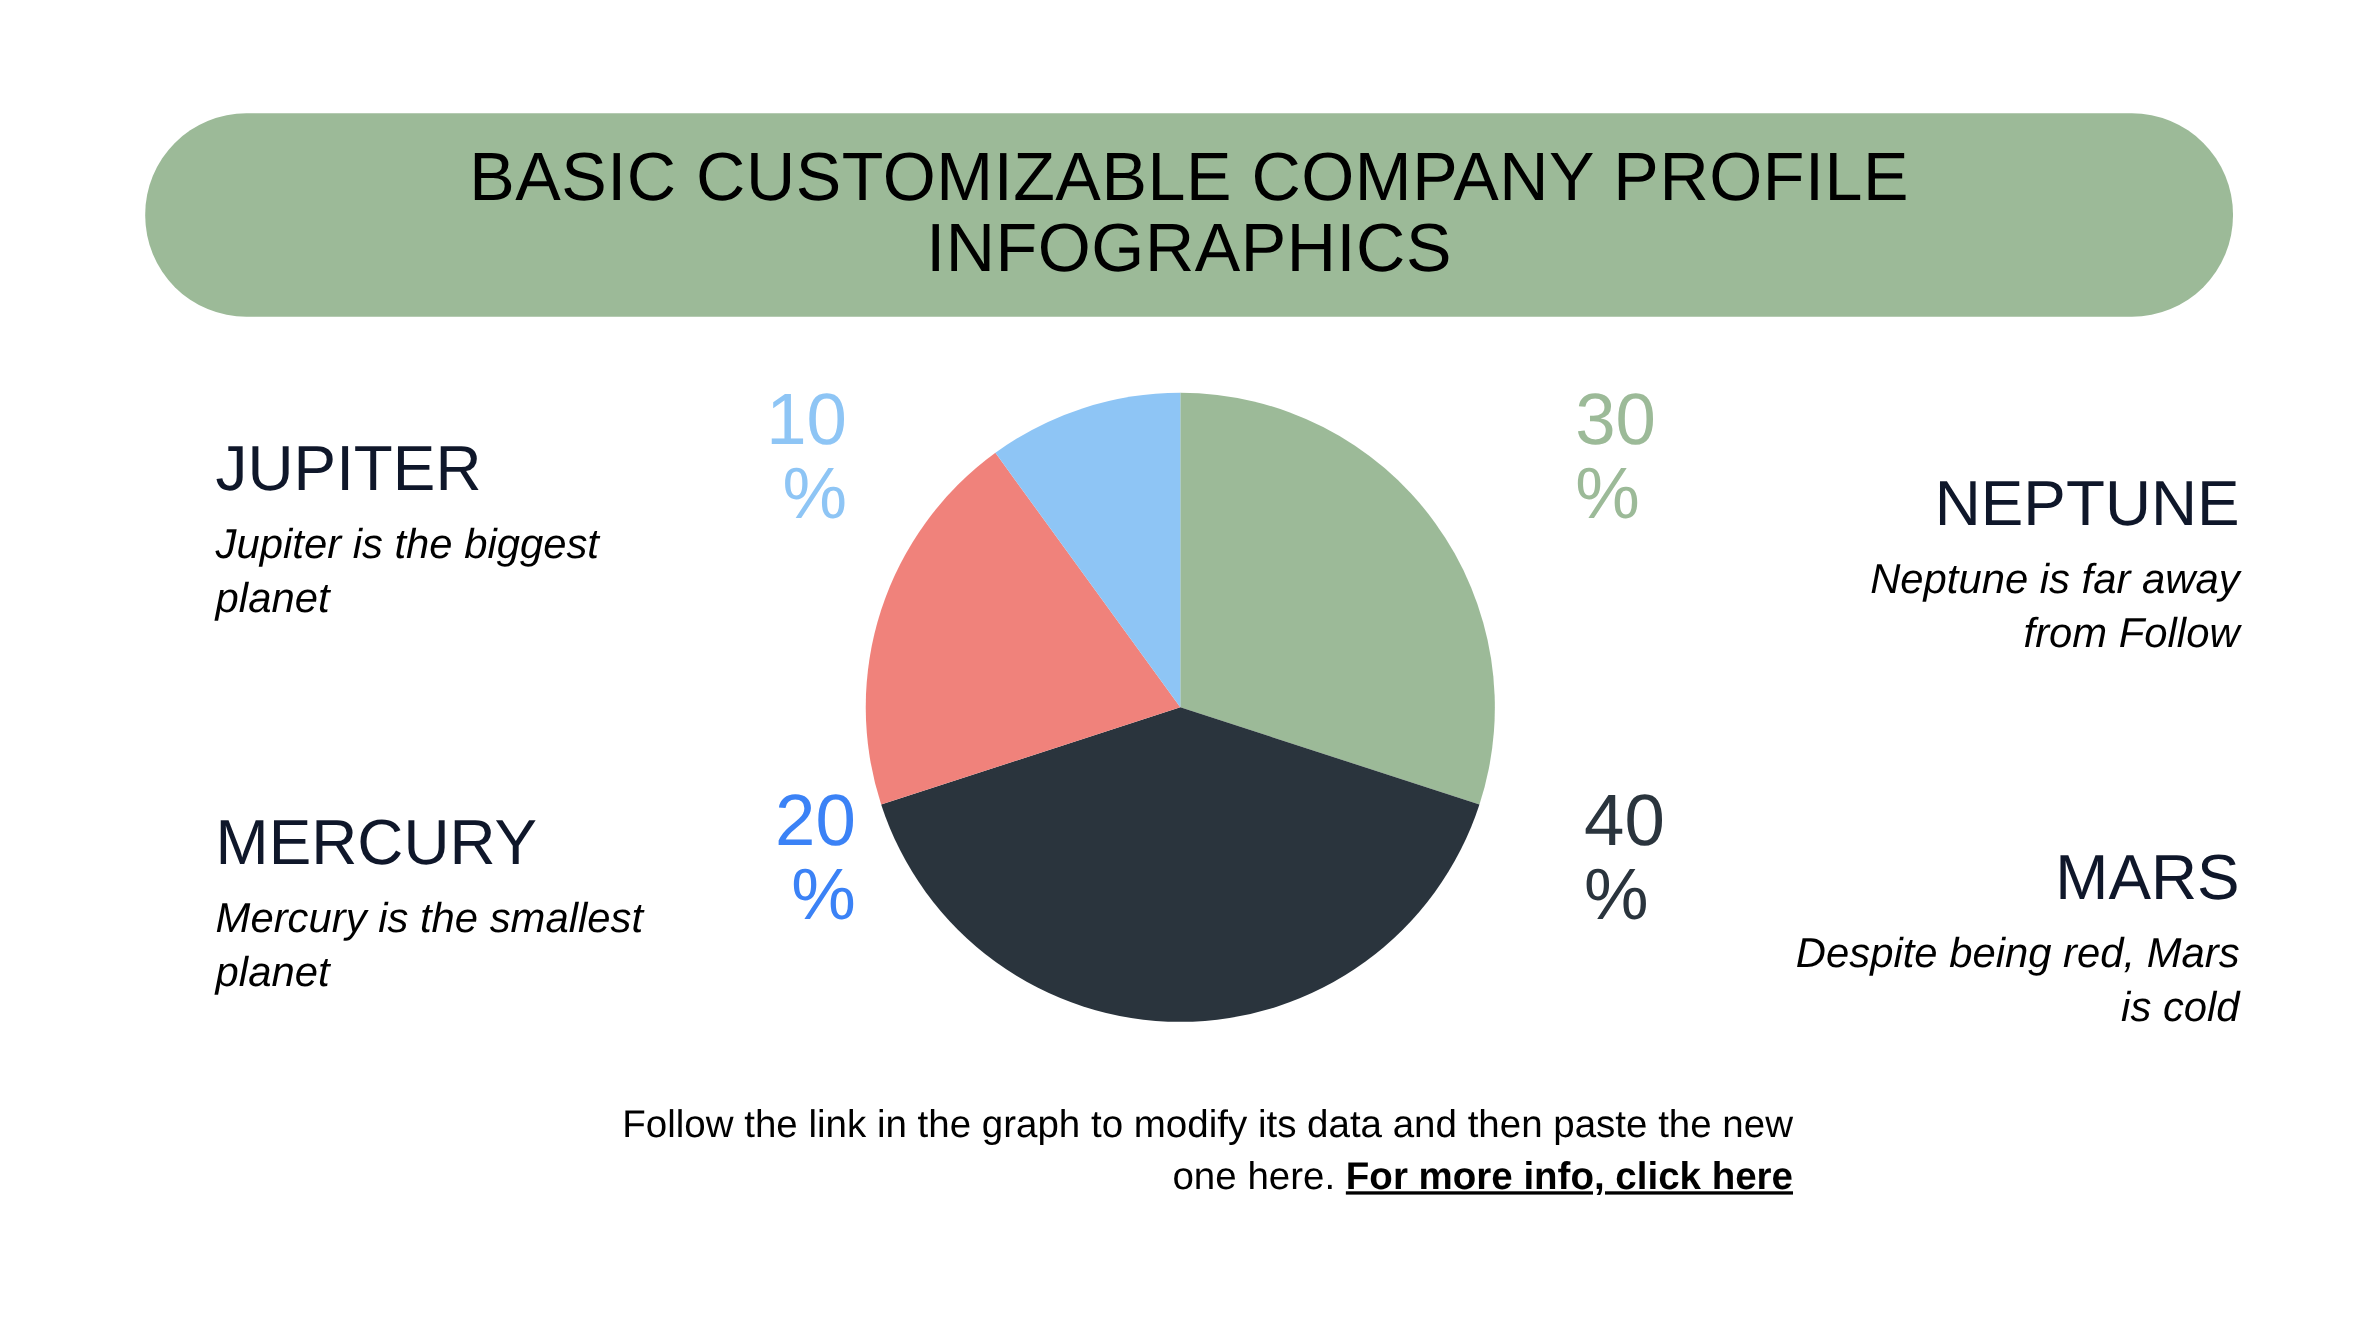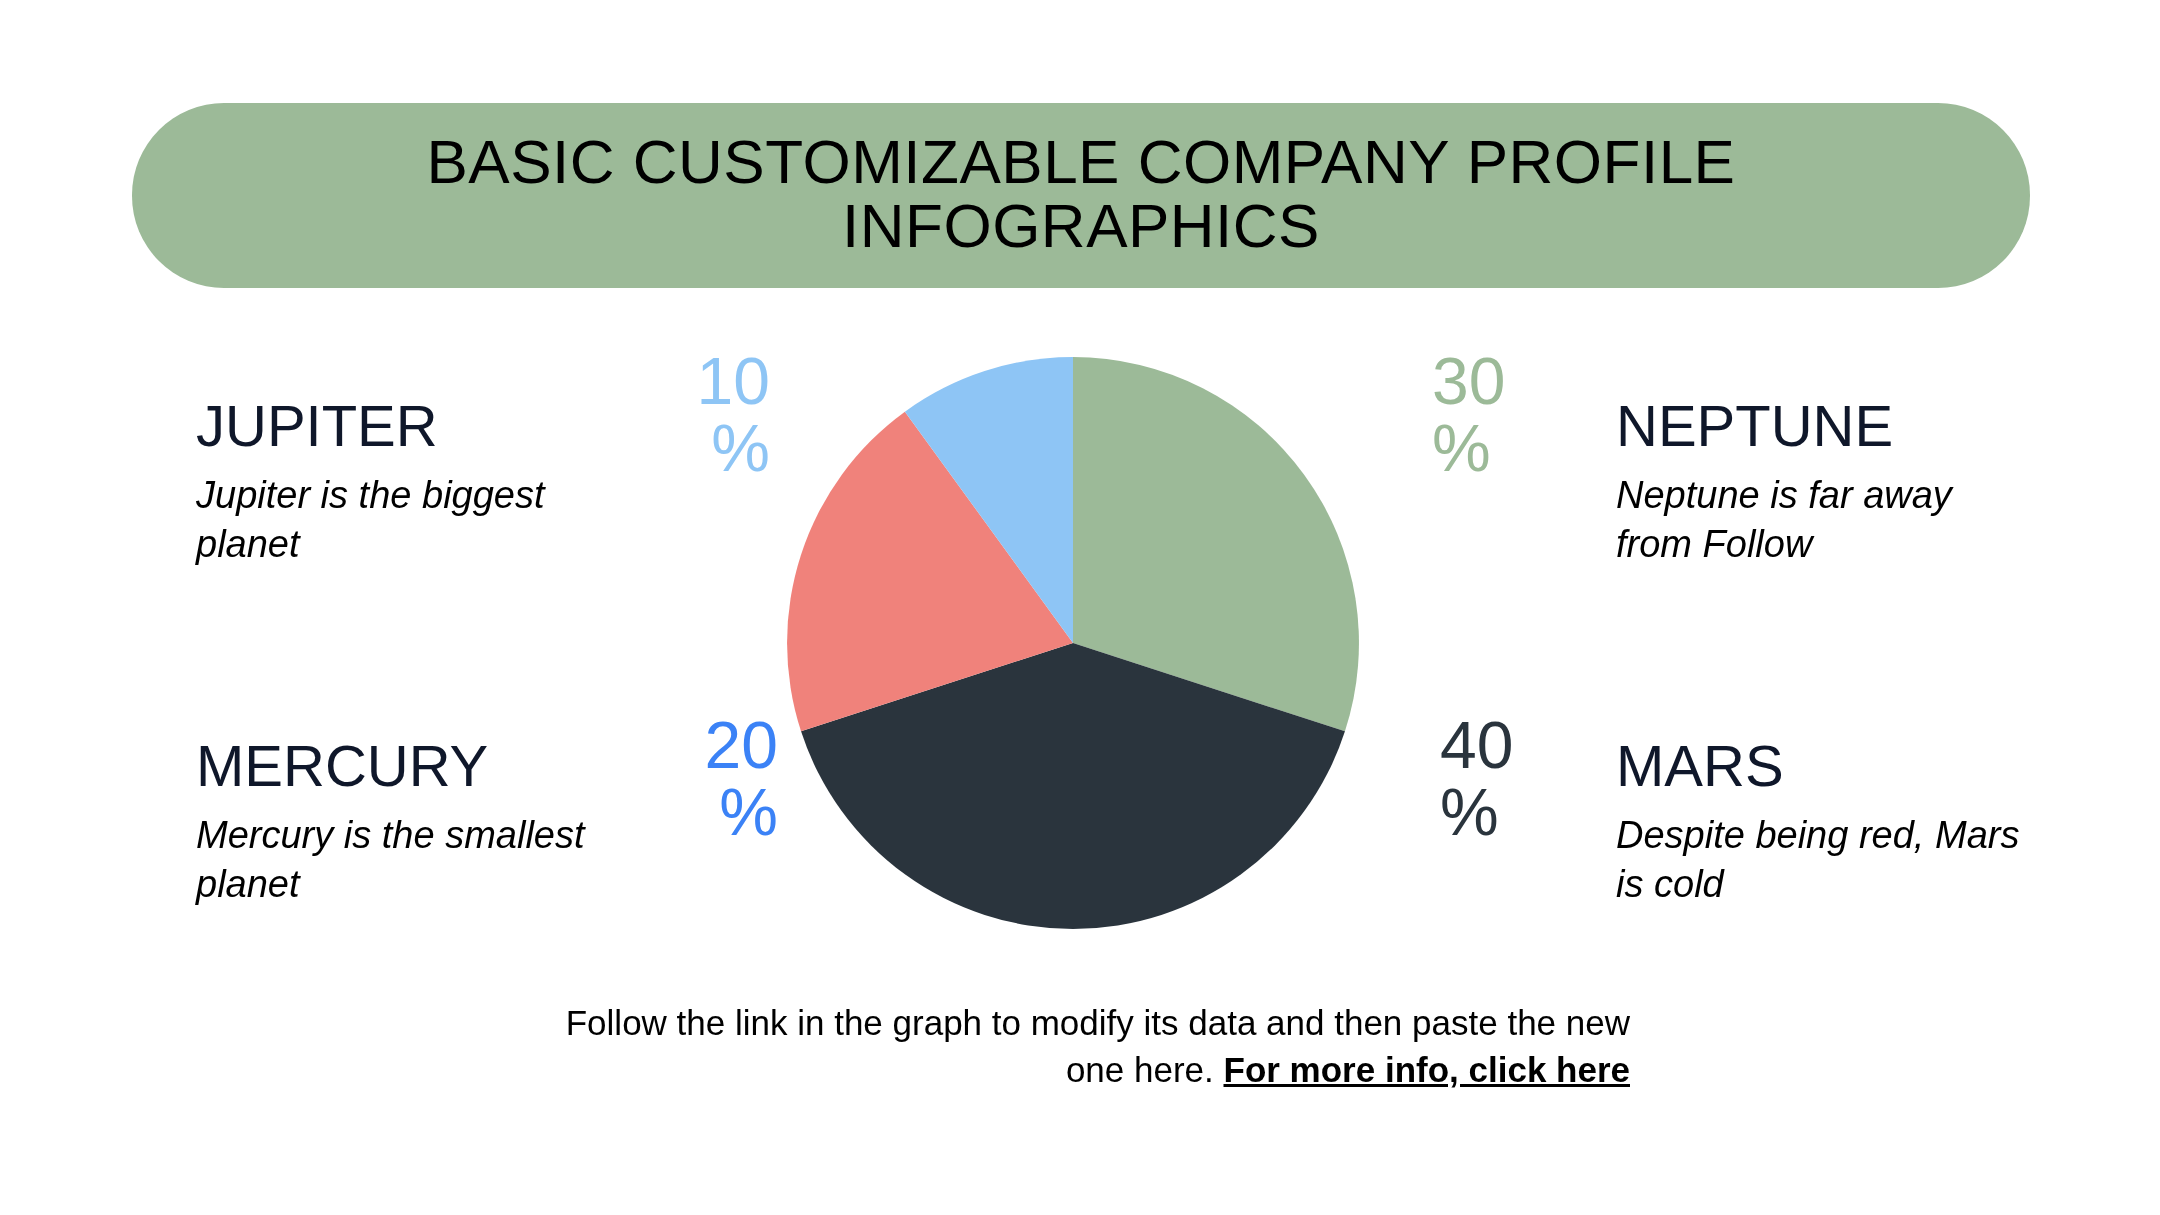--- a/index.html
+++ b/index.html
@@ -91,21 +91,21 @@
   }
   .info-desc {
     color: #000000;
     font-size: 38px;
     font-weight: 400;
     line-height: 1.28;
     margin: 0;
     font-style: italic;
   }
   .info-left  { left: 196px; text-align: left; }
-  .info-right { left: 1616px; width: 420px; text-align: left; }
+  .info-right { left: 1616px; width: 420px; text-align: right; margin-top: 32px; }
 
   .info-jupiter { top: 396px; }
   .info-neptune { top: 396px; }
   .info-mercury { top: 736px; }
   .info-mars    { top: 736px; }
 
   
   .caption {
     position: absolute;
     left: 530px;

